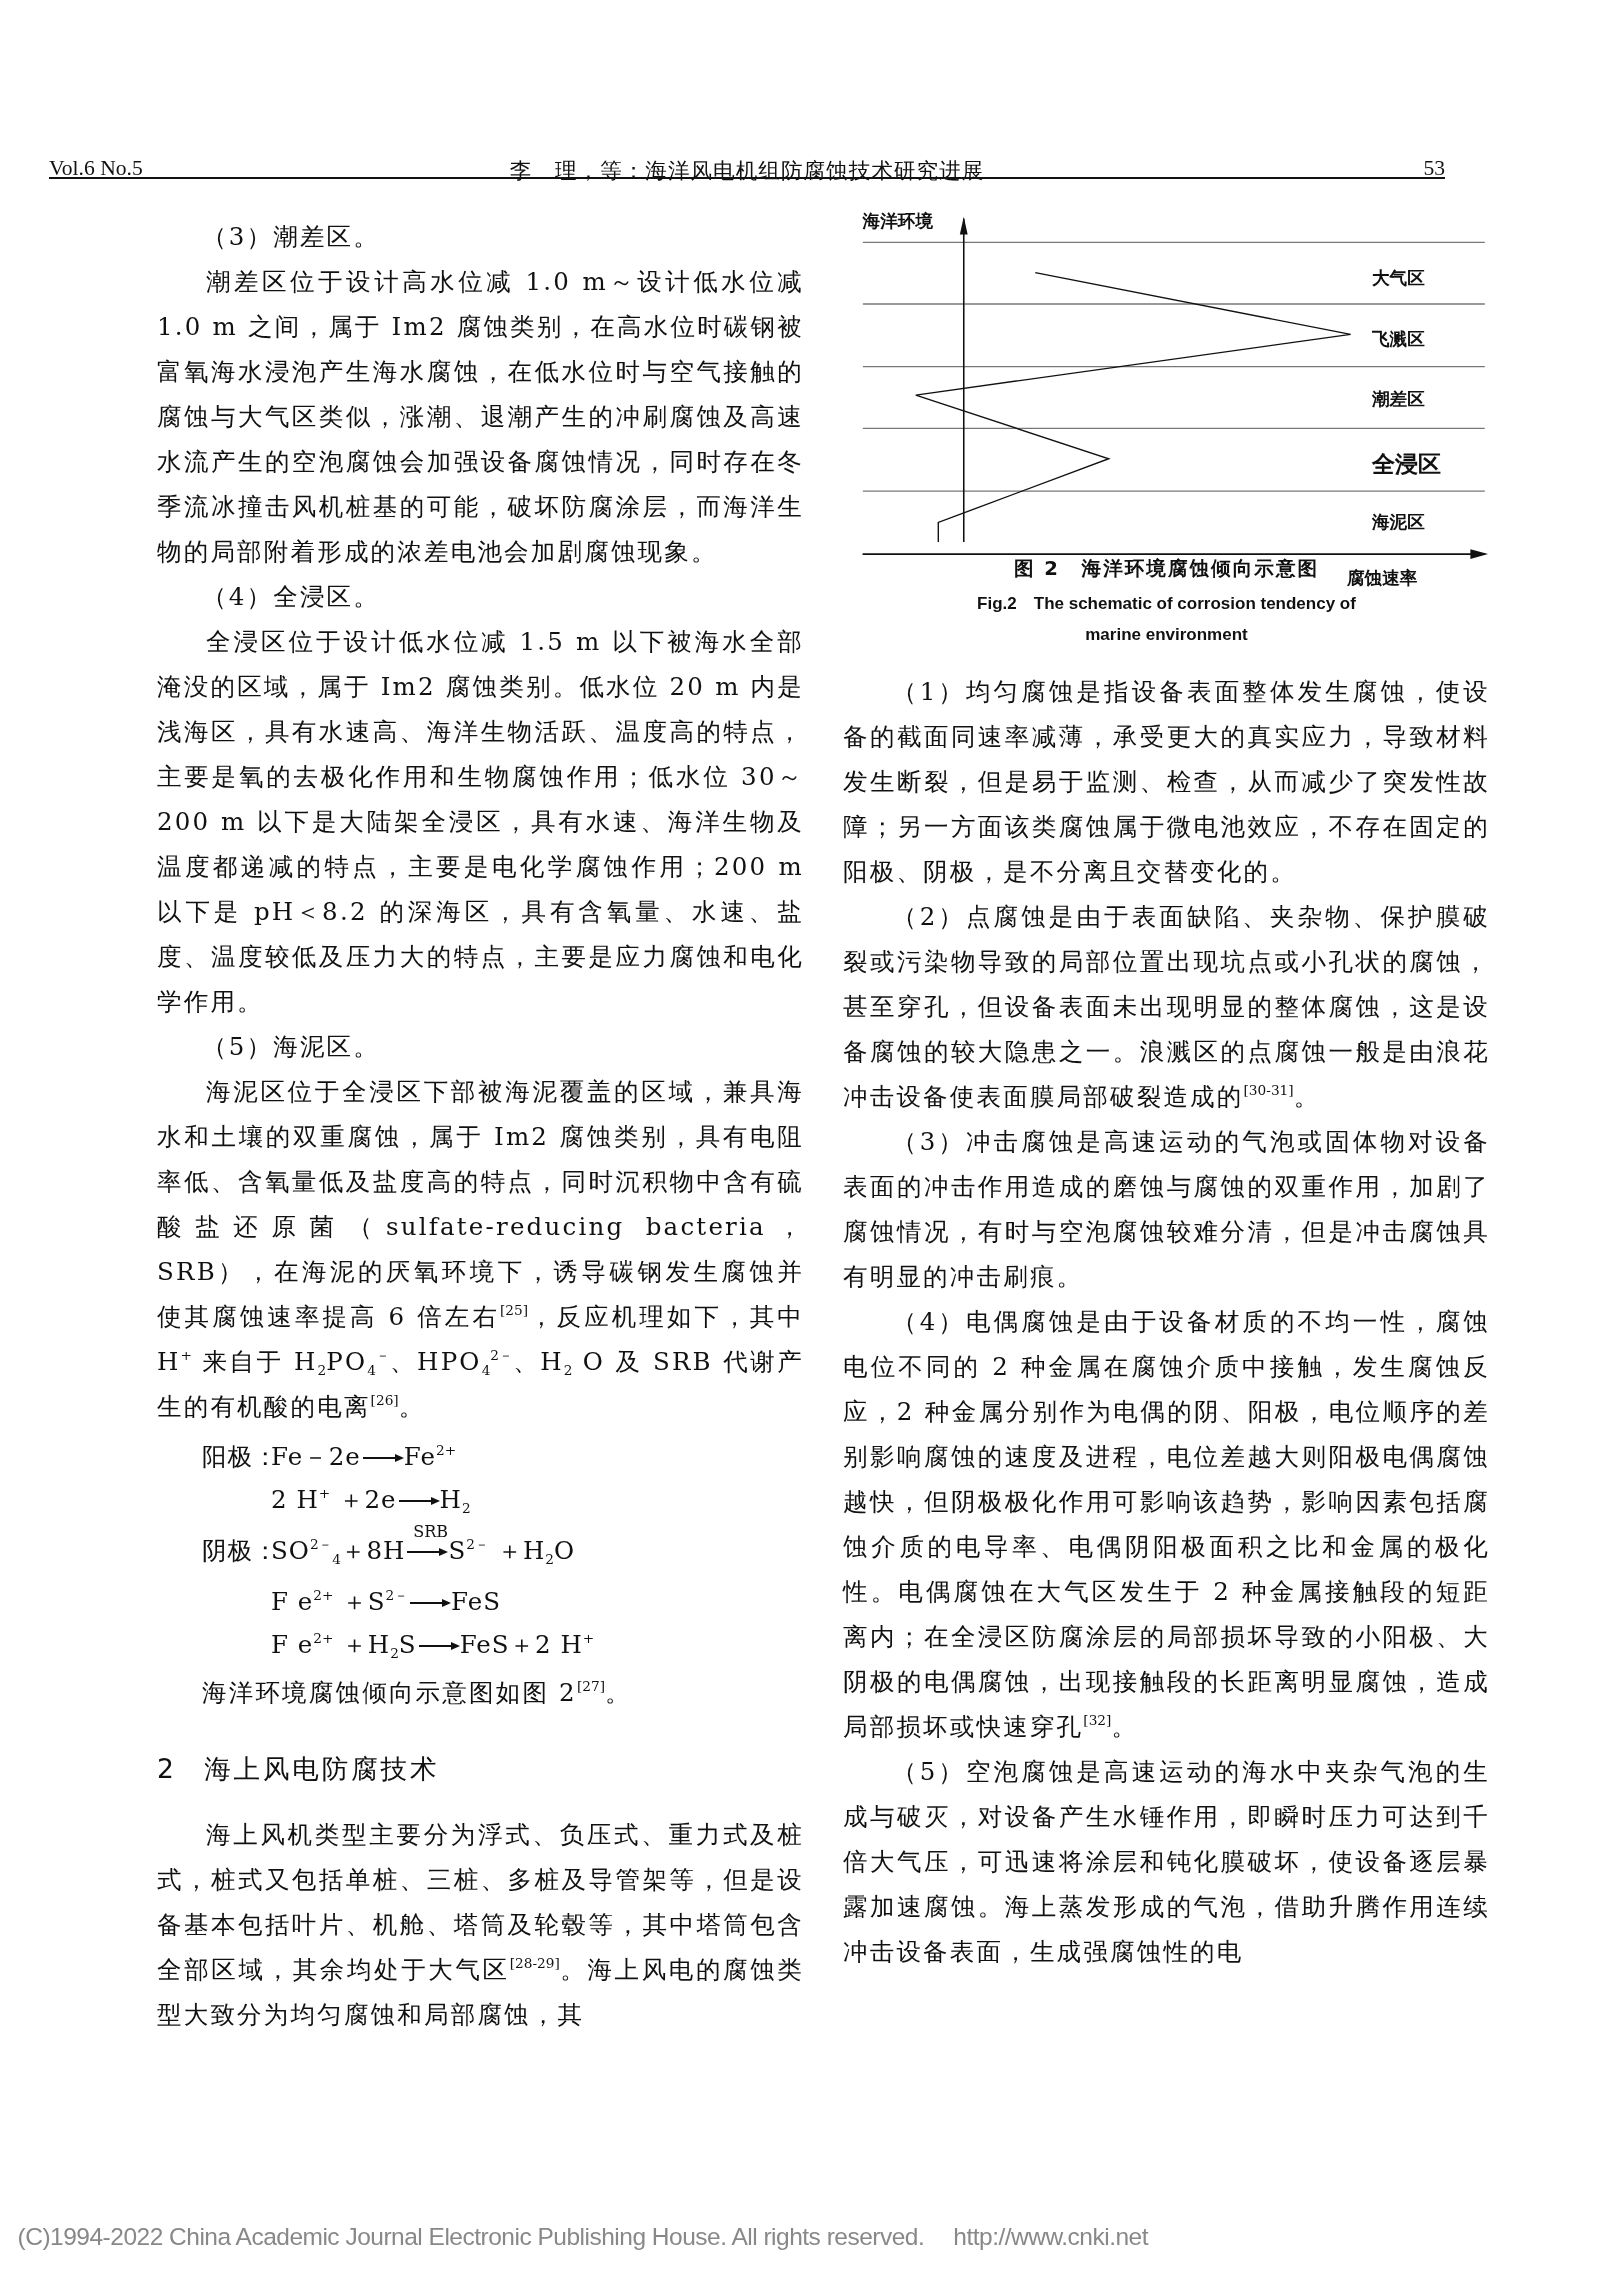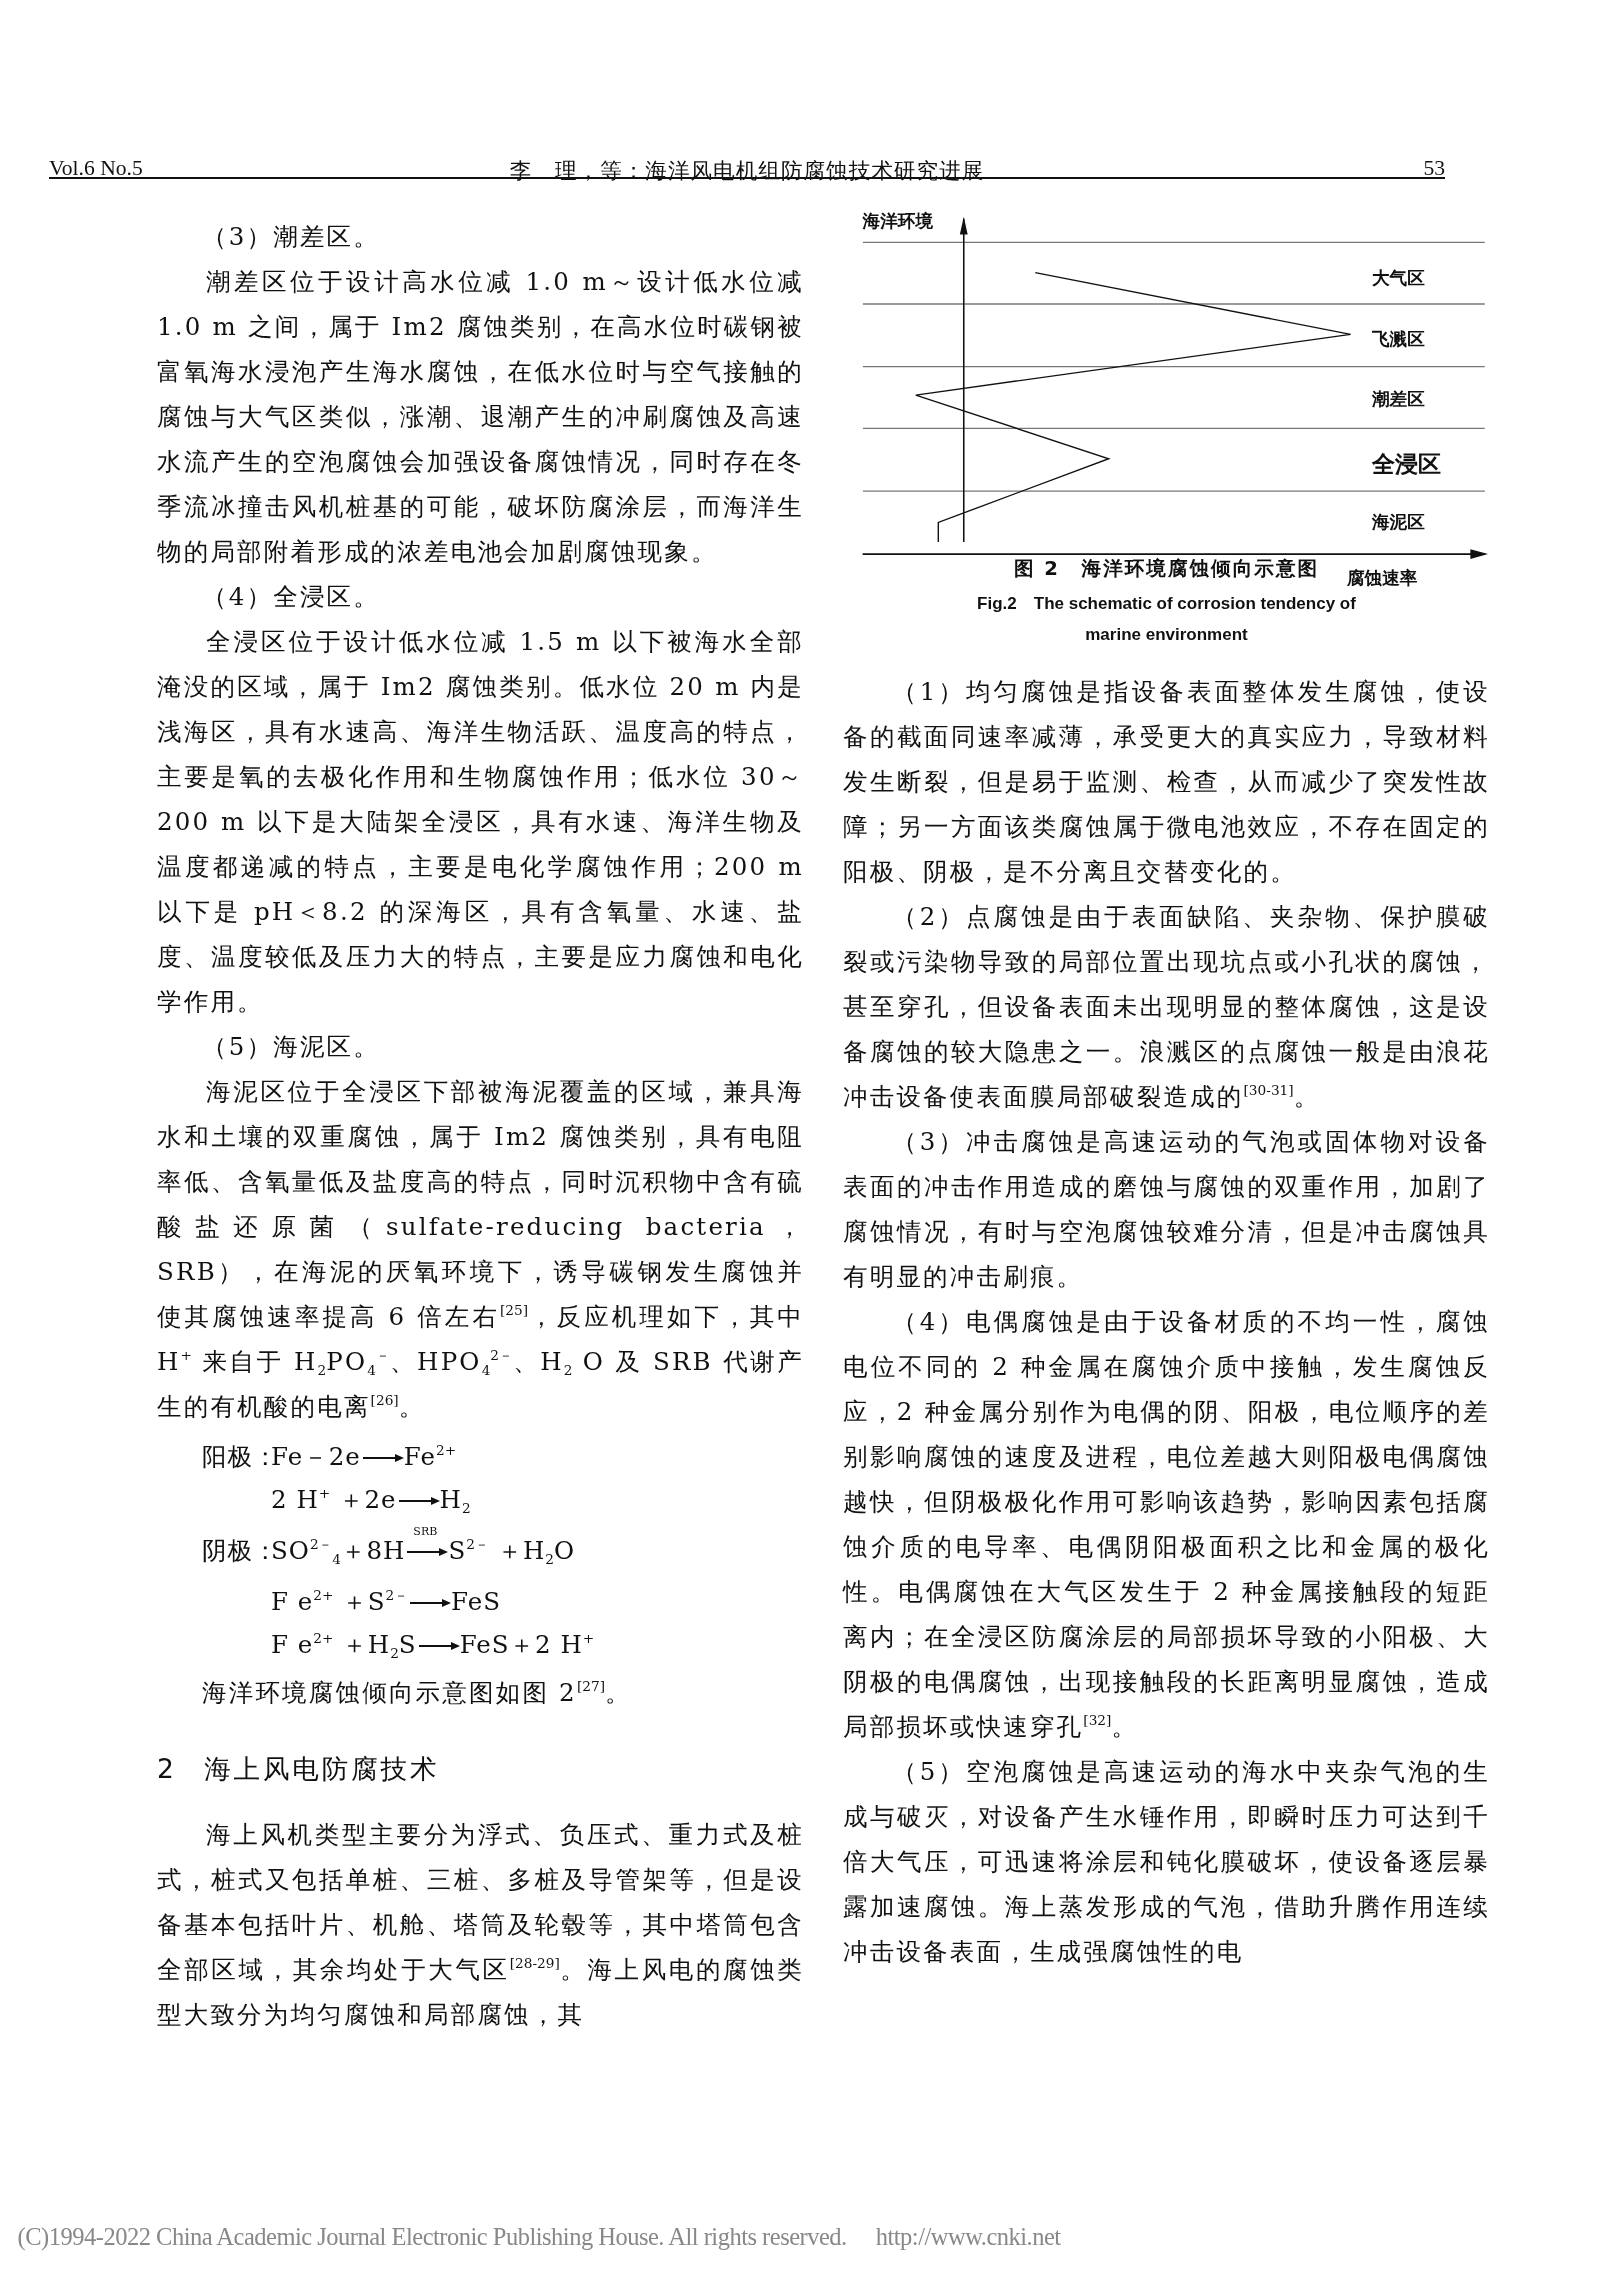--- a/index.html
+++ b/index.html
@@ -21,31 +21,31 @@
   sup { font-size: 13.7px; line-height: 0; vertical-align: 9.8px; letter-spacing: 0; }
   sub { font-size: 13.7px; line-height: 0; vertical-align: -4.9px; letter-spacing: 0; }
 
   .eq-block { margin: 5.9px 0 3.9px 0; }
   .eq { position: relative; height: 43px; line-height: 43px; white-space: nowrap; letter-spacing: 1px; }
   .eq .lbl { position: absolute; left: 45px; }
   .eq .expr { position: absolute; left: 114px; }
   .eq.tall { height: 59px; line-height: 59px; }
   .arrow { display: inline-block; width: 39px; height: 2px; background: #111; vertical-align: middle; position: relative; margin: 0 2px; }
   .arrow::after { content: ""; position: absolute; right: -2px; top: -3.9px; border-left: 9.8px solid #111; border-top: 4.9px solid transparent; border-bottom: 4.9px solid transparent; }
-  .arrow .over { position: absolute; left: 5.9px; top: -29px; font-size: 11px; line-height: 19.6px; letter-spacing: 0; }
+  .arrow .over { position: absolute; left: 5.9px; top: -29px; font-size: 16px; line-height: 19.6px; letter-spacing: 0; }
 
   h2.sec { margin: 31px 0 21.6px 0; font-family: "DejaVu Sans", "Liberation Sans", sans-serif; font-weight: normal; font-size: 26.5px; letter-spacing: 2.9px; }
   h2.sec .num { margin-right: 27.4px; }
 
   .figure { position: absolute; left: 843px; top: 209px; width: 647px; height: 451px; }
   .figure svg { position: absolute; left: 0; top: 0; }
   .caption-cn { position: absolute; left: 843px; top: 555px; width: 647px; text-align: center; font-family: "DejaVu Sans", sans-serif; font-weight: bold; font-size: 19.6px; letter-spacing: 2px; }
   .caption-en { position: absolute; left: 843px; top: 588px; width: 647px; text-align: center; font-family: Liberation Sans, sans-serif; font-weight: bold; font-size: 17px; line-height: 31px; }
 
-  .footer { position: absolute; top: 2223px; left: 17.6px; font-family: Liberation Serif, serif; font-size: 24.5px; color: #888; letter-spacing: -0.5px; }
+  .footer { position: absolute; top: 2223px; left: 17.6px; font-family: Liberation Sans, sans-serif; font-size: 24.5px; color: #888; letter-spacing: -0.5px; }
   .footer .url { margin-left: 29px; }
 </style>
 </head>
 <body>
 
 <div class="header">
   <span class="vol">Vol.6 No.5</span>
   <span class="title">李　理，等：海洋风电机组防腐蚀技术研究进展</span>
   <span class="page">53</span>
 </div>

